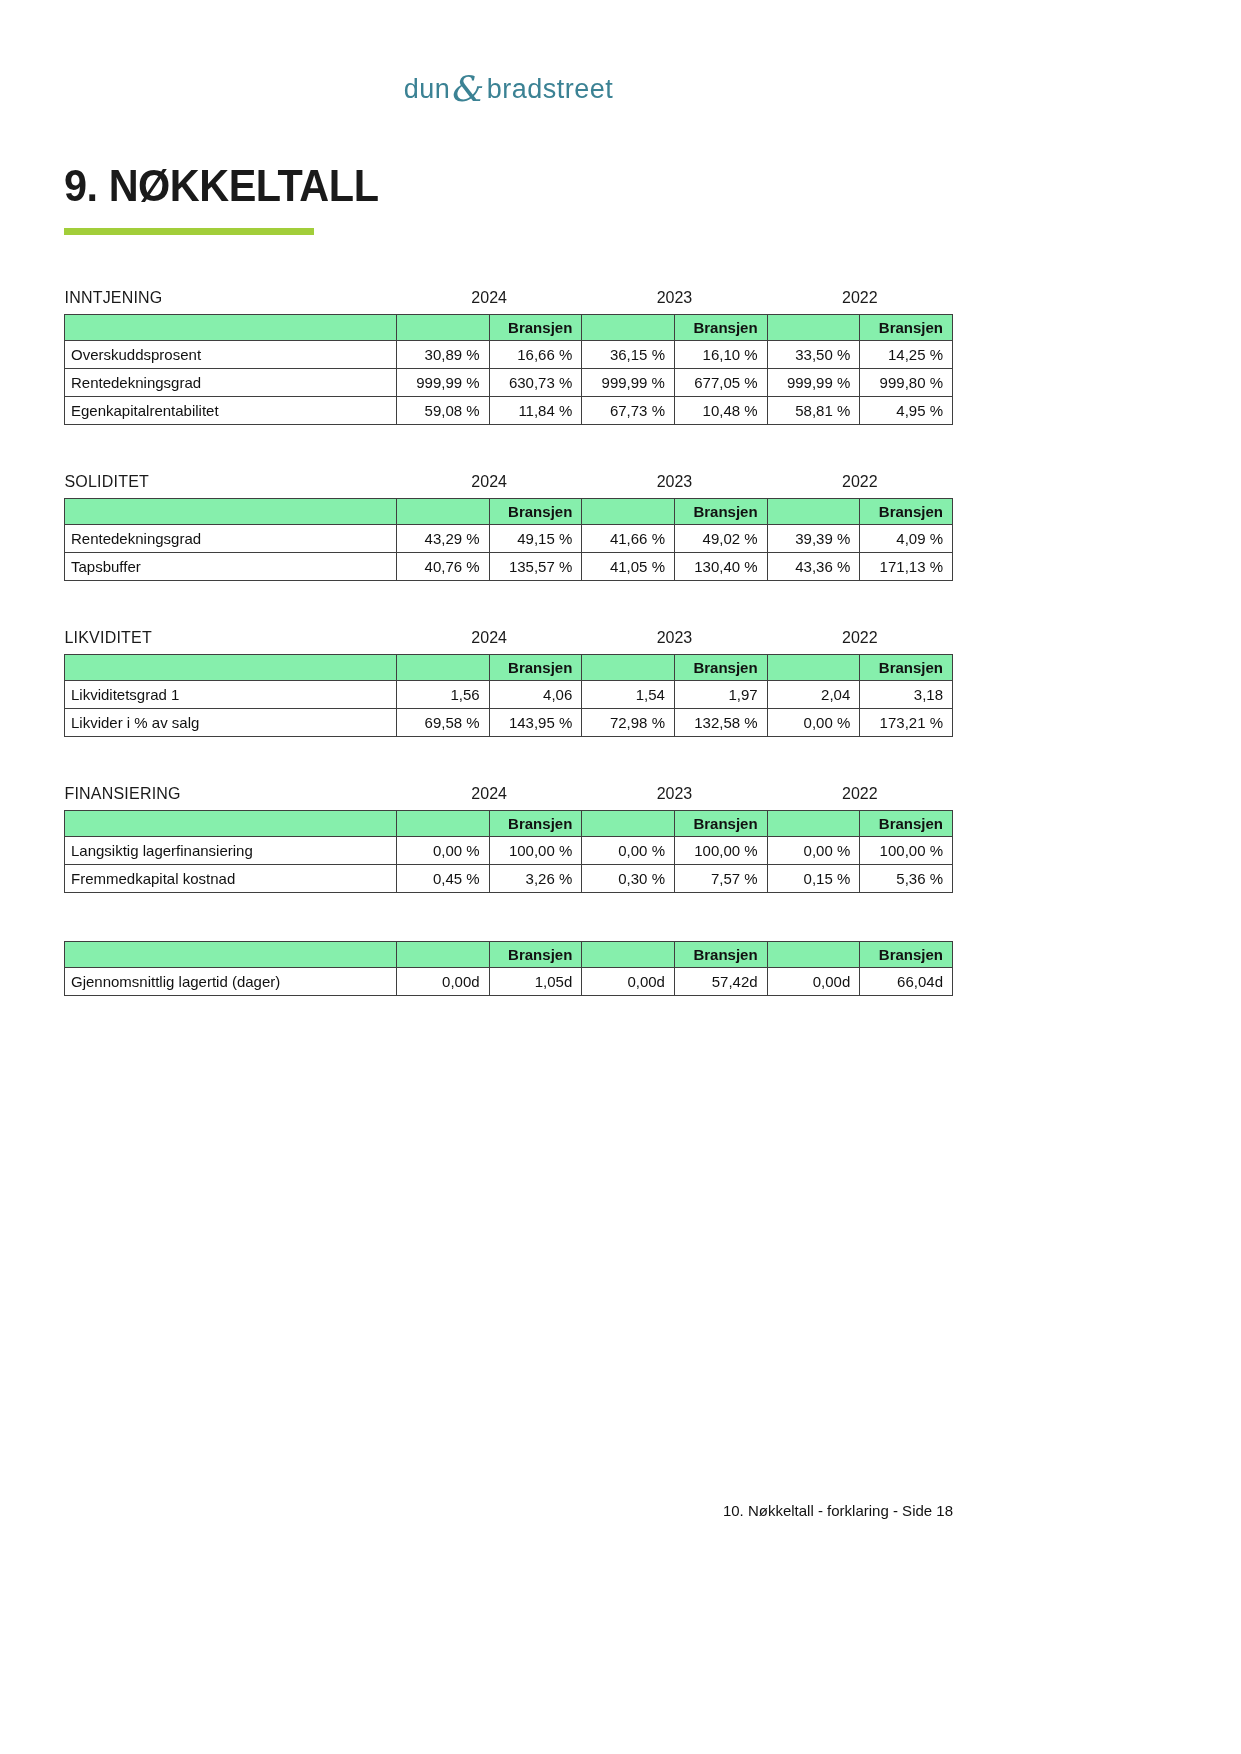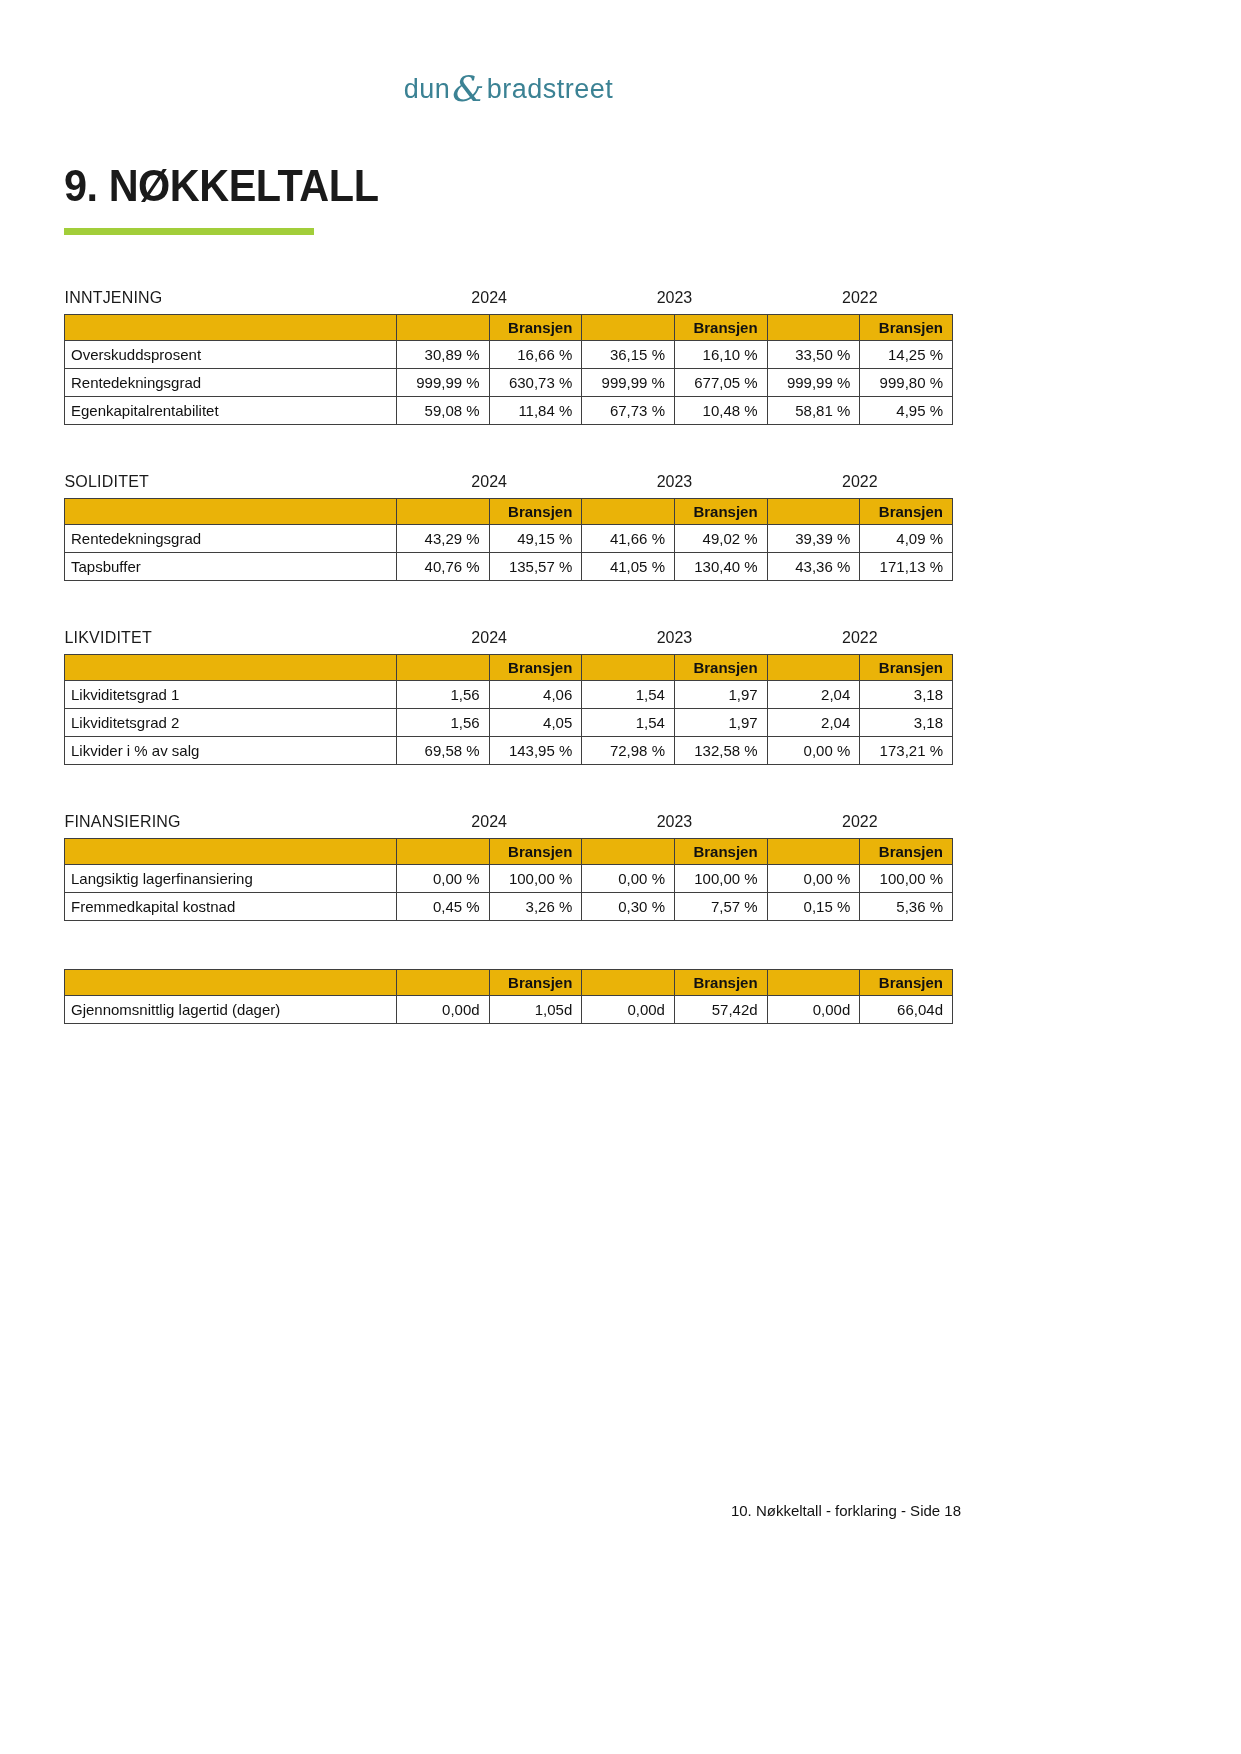--- a/index.html
+++ b/index.html
@@ -75,33 +75,33 @@
   }
   .meta-row .year { text-align: center; }
   .meta-row .sec-title { text-align: left; letter-spacing: 0.2px; }
   .hdr-row td, .data-row td {
     border: 1px solid #3f3f3f;
     padding: 5px 9px 5px 6px;
     overflow: hidden;
     white-space: nowrap;
   }
   .hdr-row td {
-    background: #eab308;
+    background: #86efac;
     font-weight: bold;
     text-align: right;
     padding-top: 4px;
     padding-bottom: 4px;
   }
   .data-row td { text-align: right; background: #ffffff; }
   .data-row .lbl { text-align: left; }
   
   .page-footer {
     position: absolute;
     top: 1502px;
-    left: 72px;
+    left: 64px;
     width: 889px;
     text-align: right;
     font-size: 15px;
     color: #111111;
   }
 </style>
 </head>
 <body>
 
 <div class="page">
@@ -252,29 +252,20 @@
         <tr class="data-row">
           <td class="lbl">Likviditetsgrad 1</td>
           <td>1,56</td>
           <td>4,06</td>
           <td>1,54</td>
           <td>1,97</td>
           <td>2,04</td>
           <td>3,18</td>
         </tr>
         <tr class="data-row">
-          <td class="lbl">Likviditetsgrad 2</td>
-          <td>1,56</td>
-          <td>4,05</td>
-          <td>1,54</td>
-          <td>1,97</td>
-          <td>2,04</td>
-          <td>3,18</td>
-        </tr>
-        <tr class="data-row">
           <td class="lbl">Likvider i % av salg</td>
           <td>69,58 %</td>
           <td>143,95 %</td>
           <td>72,98 %</td>
           <td>132,58 %</td>
           <td>0,00 %</td>
           <td>173,21 %</td>
         </tr>
       </tbody>
         </table>

